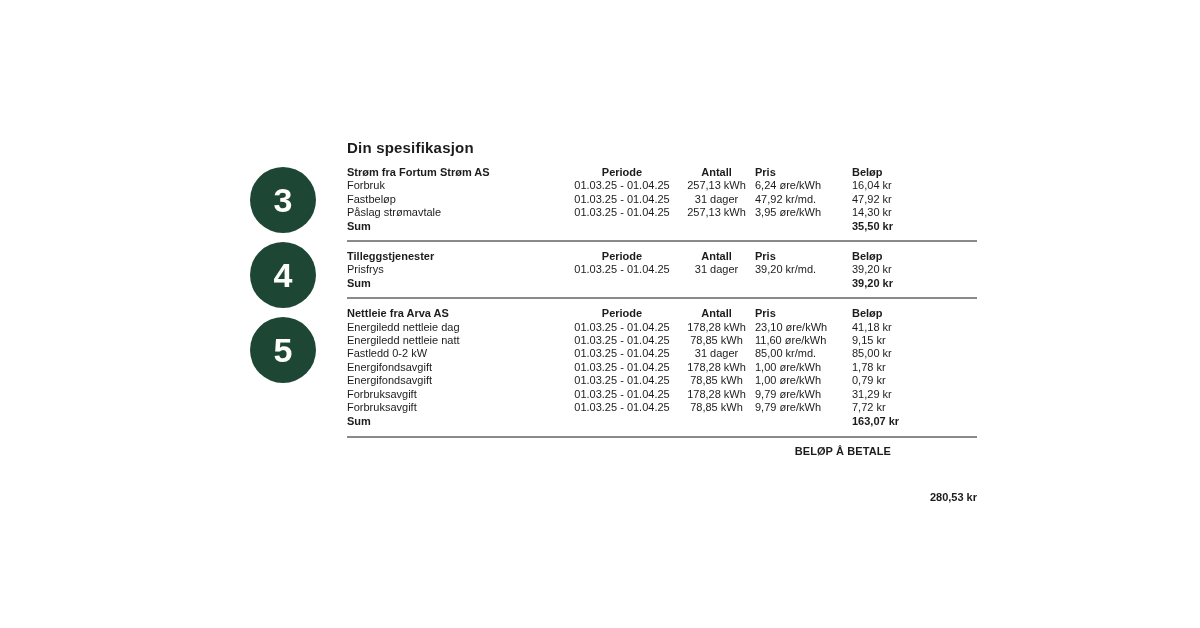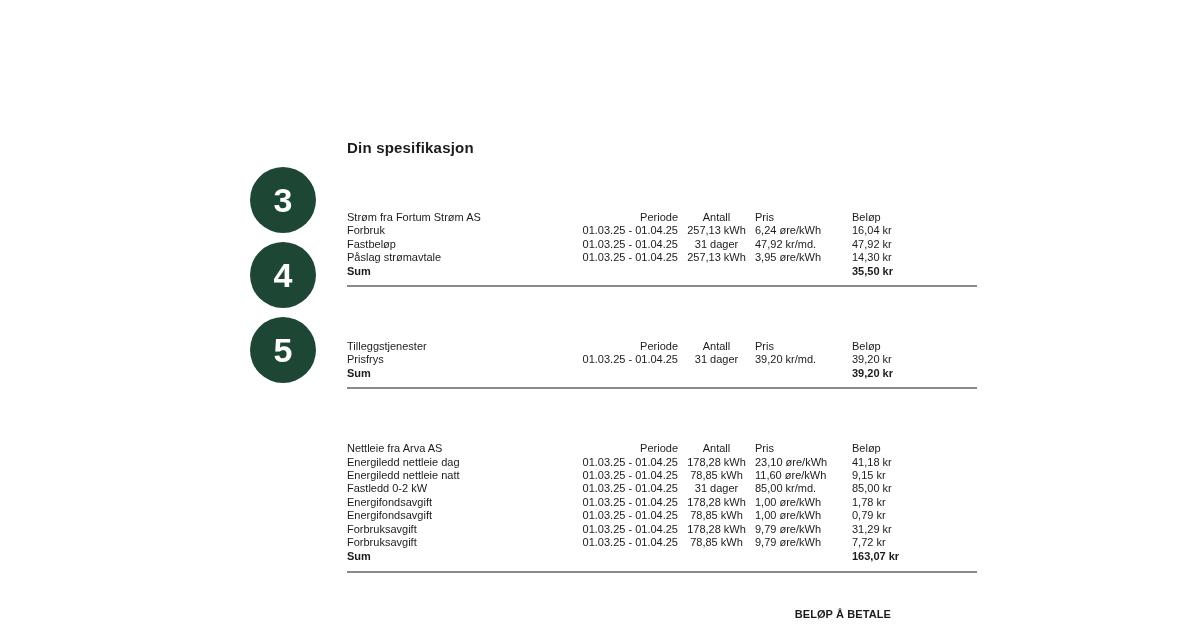--- a/index.html
+++ b/index.html
@@ -32,41 +32,41 @@
   }
   .title {
     margin: 0 0 10px 0;
     font-size: 15px; font-weight: bold;
     line-height: 17px;
     letter-spacing: 0.2px;
   }
   .tbl { font-size: 11px; line-height: 13.4px; }
   .row { display: flex; }
   .c-label   { width: 219px; text-align: left;  white-space: nowrap; }
-  .c-periode { width: 112px; text-align: right;  white-space: nowrap; }
+  .c-periode { width: 112px; text-align: center;  white-space: nowrap; }
   .c-antall  { width: 77px;  text-align: center; white-space: nowrap; }
   .c-pris    { width: 97px;  text-align: left; white-space: nowrap; }
   .c-belop   { width: 125px; text-align: left; white-space: nowrap; }
-  .hdr span { font-weight: normal; margin-top: 45px; }
+  .hdr span { font-weight: bold; }
   .sumrow .c-label, .sumrow .c-belop { font-weight: bold; }
   .divider {
     border: none;
     border-top: 2px solid #8a8a8a;
     margin: 7px 0 8px 0;
     height: 0;
   }
   .total-divider { margin: 8px 0 7px 0; }
   .total-row {
     display: flex;
     justify-content: flex-end;
     font-size: 11px;
     font-weight: bold;
     line-height: 13.4px;
   }
-  .total-label { letter-spacing: 0.1px; margin-top: 28px; }
+  .total-label { letter-spacing: 0.1px; }
   .total-value { width: 86px; text-align: right; margin-top: 46px; }
 </style>
 </head>
 <body>
 
 <div class="canvas">
   <div id="badges">
       <div class="badge" style="top: 167px;">3</div>
       <div class="badge" style="top: 242px;">4</div>
       <div class="badge" style="top: 317px;">5</div>

